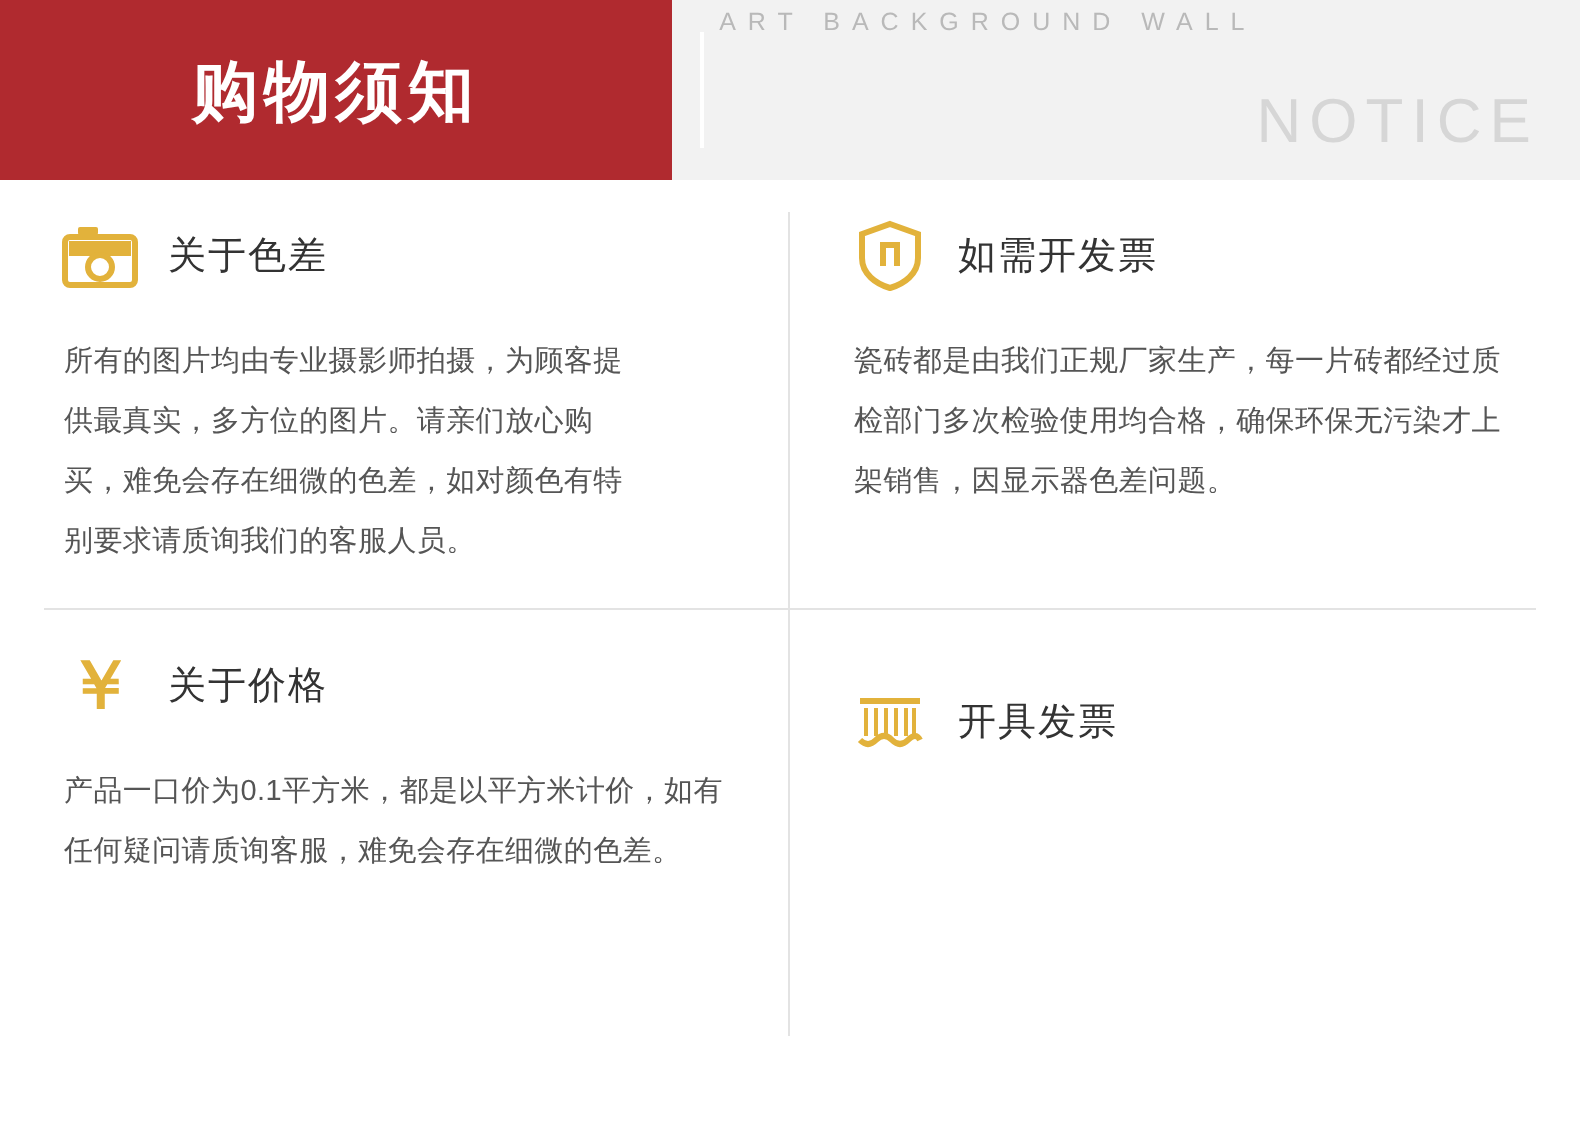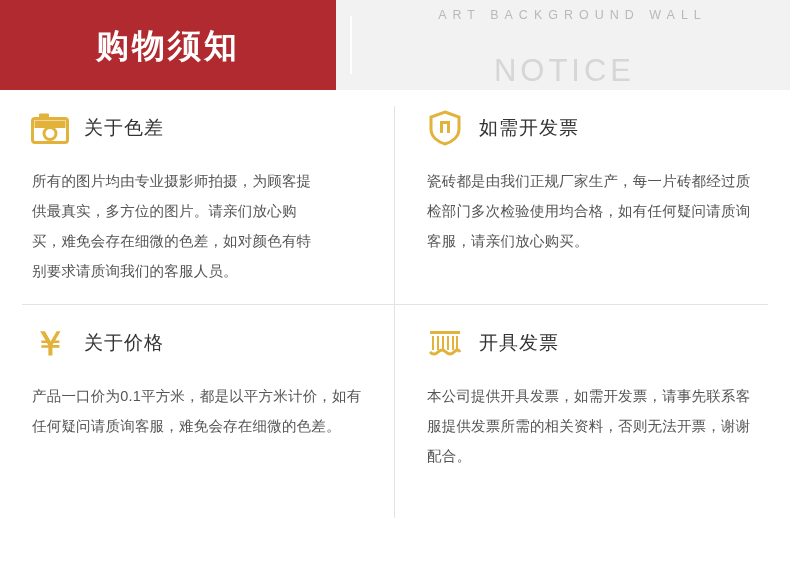--- a/index.html
+++ b/index.html
@@ -43,23 +43,21 @@
     font-weight: bold;
     letter-spacing: 3px;
     line-height: 1;
   }
   .header-grey {
     flex: 1;
     position: relative;
     background: #f2f2f2;
     padding-left: 19px;
     display: flex;
-    flex-direction: column;
     justify-content: center;
-    align-items: center;
   }
   .header-grey:before {
     content: "";
     position: absolute;
     left: 14px;
     top: 16px;
     bottom: 16px;
     width: 2px;
     background: #ffffff;
   }
@@ -97,21 +95,21 @@
     box-sizing: border-box;
   }
   .cell {
     position: absolute;
     box-sizing: border-box;
     padding: 0 22px;
   }
   .cell.c1 { left: 0;    top: 0;   width: 351px; height: 215px; }
   .cell.c2 { left: 395px; top: 0;  width: 395px; height: 215px; }
   .cell.c3 { left: 0;    top: 215px; width: 395px; height: 215px; }
-  .cell.c4 { left: 395px; top: 215px; width: 395px; height: 215px; }
+  .cell.c4 { left: 395px; top: 233px; width: 395px; height: 215px; }
 
   
   .vline {
     position: absolute;
     left: 394px;
     top: 16px;
     width: 1px;
     height: 412px;
     background: #e3e3e3;
   }
@@ -216,21 +214,21 @@
           <svg width="32" height="36" viewBox="0 0 32 36" aria-hidden="true">
             <path d="M16 2 L30 7 V19 C30 27 23 32 16 34 C9 32 2 27 2 19 V7 Z" fill="none" stroke="#e2b23b" stroke-width="3"></path>
             <rect x="11" y="13" width="3" height="10" fill="#e2b23b"></rect>
             <rect x="18" y="13" width="3" height="10" fill="#e2b23b"></rect>
             <rect x="11" y="11" width="10" height="3" fill="#e2b23b"></rect>
           </svg>
         </span>
         <span class="cell-title">如需开发票</span>
       </div>
       <div class="cell-body">
-        <p>瓷砖都是由我们正规厂家生产，每一片砖都经过质检部门多次检验使用均合格，如有任何疑问请质询客服，请亲们放心购买。</p>
+        <p>瓷砖都是由我们正规厂家生产，每一片砖都经过质检部门多次检验使用均合格，确保环保无污染才上架销售，因显示器色差问题。</p>
       </div>
     </div>
 
     <div class="cell c3">
       <div class="cell-head">
         <span class="cell-icon">
           <span class="yen">￥</span>
         </span>
         <span class="cell-title">关于价格</span>
       </div>
@@ -248,18 +246,15 @@
             <rect x="9" y="9" width="2" height="14" fill="#e2b23b"></rect>
             <rect x="14" y="9" width="2" height="14" fill="#e2b23b"></rect>
             <rect x="19" y="9" width="2" height="14" fill="#e2b23b"></rect>
             <rect x="24" y="9" width="2" height="14" fill="#e2b23b"></rect>
             <rect x="28" y="9" width="2" height="14" fill="#e2b23b"></rect>
             <path d="M2 25 q4 4 8 0 q4 -4 8 0 q4 4 8 0 q4 -4 6 0" fill="none" stroke="#e2b23b" stroke-width="3"></path>
           </svg>
         </span>
         <span class="cell-title">开具发票</span>
       </div>
-      <div class="cell-body">
-        <p>本公司提供开具发票，如需开发票，请事先联系客服提供发票所需的相关资料，否则无法开票，谢谢配合。</p>
-      </div>
     </div>
   </div>
 </div>
 
 </body></html>

